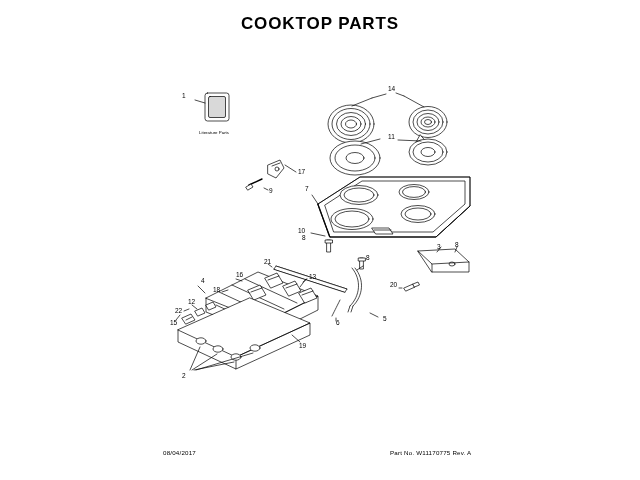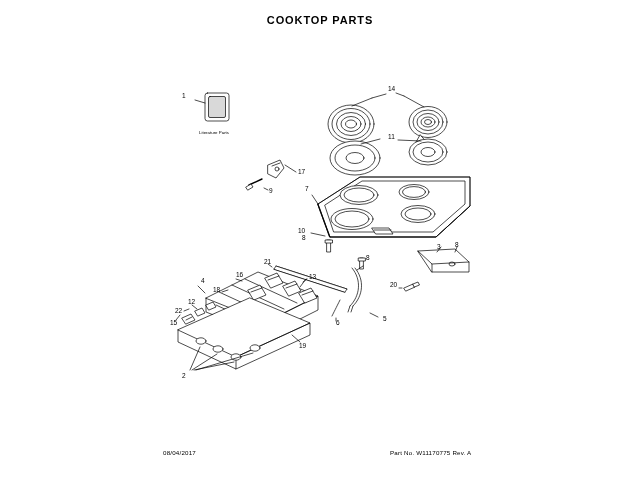--- a/index.html
+++ b/index.html
@@ -20,21 +20,21 @@
     left: 0; top: 0;
     width: 640px;
     height: 480px;
   }
   #title {
     position: absolute;
     top: 14px;
     left: 0;
     width: 640px;
     text-align: center;
-    font-size: 11px;
+    font-size: 17px;
     font-weight: bold;
     letter-spacing: 0.9px;
   }
   #footer-date {
     position: absolute;
     left: 163px;
     top: 449px;
     font-size: 6.2px;
     letter-spacing: 0.2px;
   }

